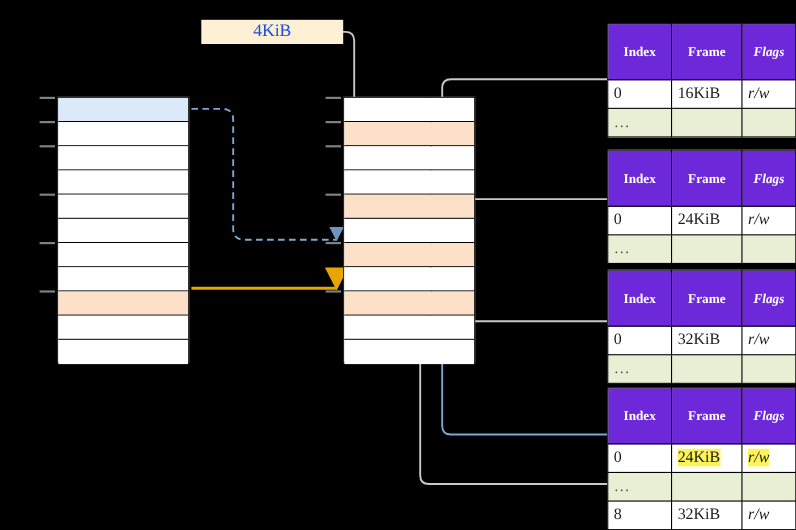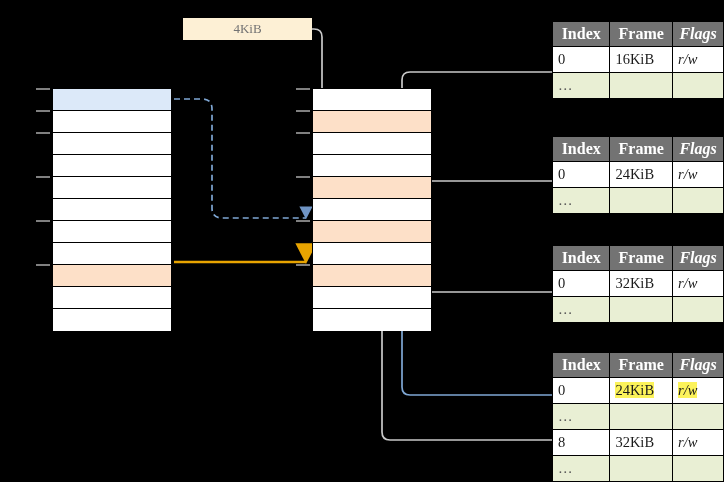--- a/index.html
+++ b/index.html
@@ -12,28 +12,28 @@
   .memcol{position:absolute;border:1.6px solid #000;box-sizing:border-box;background:#fff;}
   .memrow{box-sizing:border-box;border-bottom:1.6px solid #000;background:#fff;position:relative;}
   .memrow:last-child{border-bottom:none;}
   .memrow.blue{background:#dce9f9;}
   .memrow.peach{background:#fde0c8;}
   .vsplit{position:absolute;top:0;bottom:0;width:1.6px;background:#000;}
 
   .tick{position:absolute;height:1.6px;width:14px;background:#808080;}
 
   
-  .sizelabel{position:absolute;background:#fdf0d5;color:#737373;
-             text-align:center;font-size:13px;line-height:22px;height:22px;}
+  .sizelabel{position:absolute;background:#fdf0d5;color:#1d4ed8;
+             text-align:center;font-size:16px;line-height:22px;height:22px;}
 
   
   .ptable{position:absolute;border-collapse:collapse;background:#fff;
           table-layout:fixed;border:1.4px solid #000;}
-  .ptable th{background:#737373;color:#fff;font-weight:bold;font-size:16px;
-             text-align:center;height:24px;padding:0 5px;border:1.4px solid #000;
+  .ptable th{background:#6d28d9;color:#fff;font-weight:bold;font-size:12px;
+             text-align:center;height:24px;padding:13px 5px;border:1.4px solid #000;
              white-space:nowrap;}
   .ptable td{font-size:14.5px;color:#1a1a1a;height:25px;padding:0 5px;
              border:1.4px solid #000;vertical-align:middle;white-space:nowrap;}
   .ptable tr.ell td{background:#e9efd4;color:#555;letter-spacing:2px;}
   .hl{background:#fcf35a;}
   .colIndex{width:58px;}
   .colFrame{width:62px;margin-top:30px;}
   .colFlags{width:44px;font-style:italic;}
 </style>
 </head>

